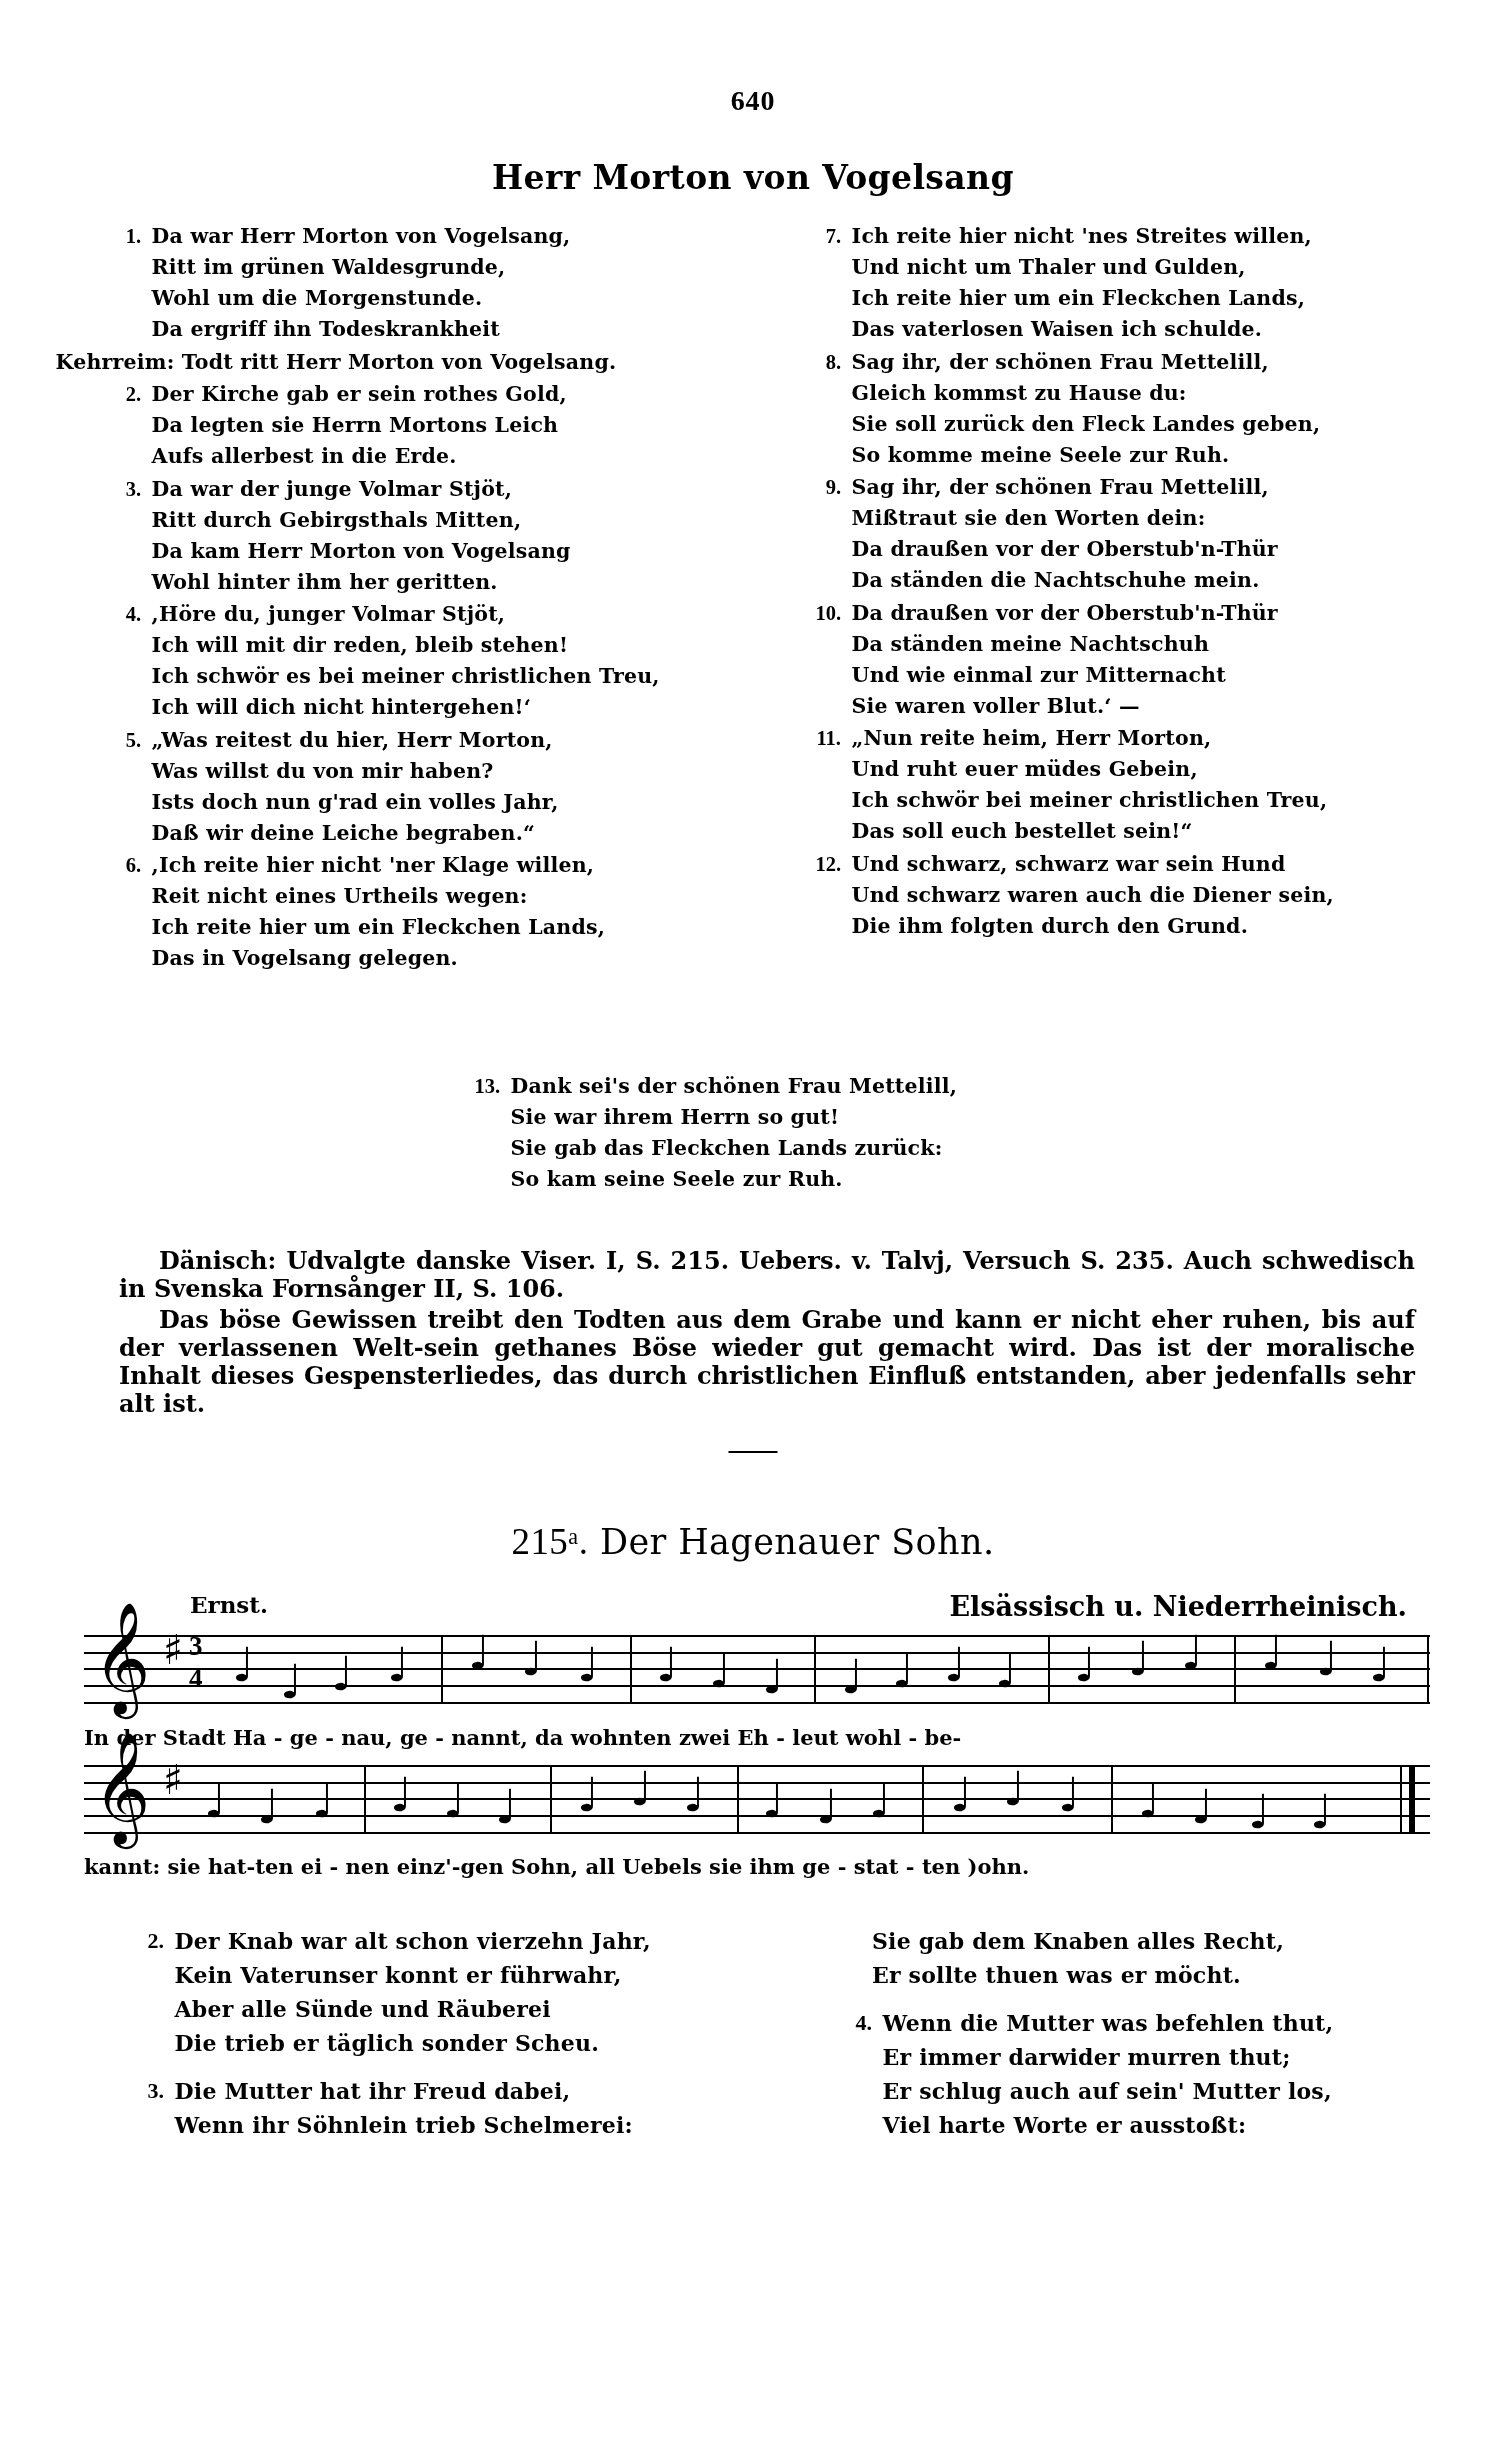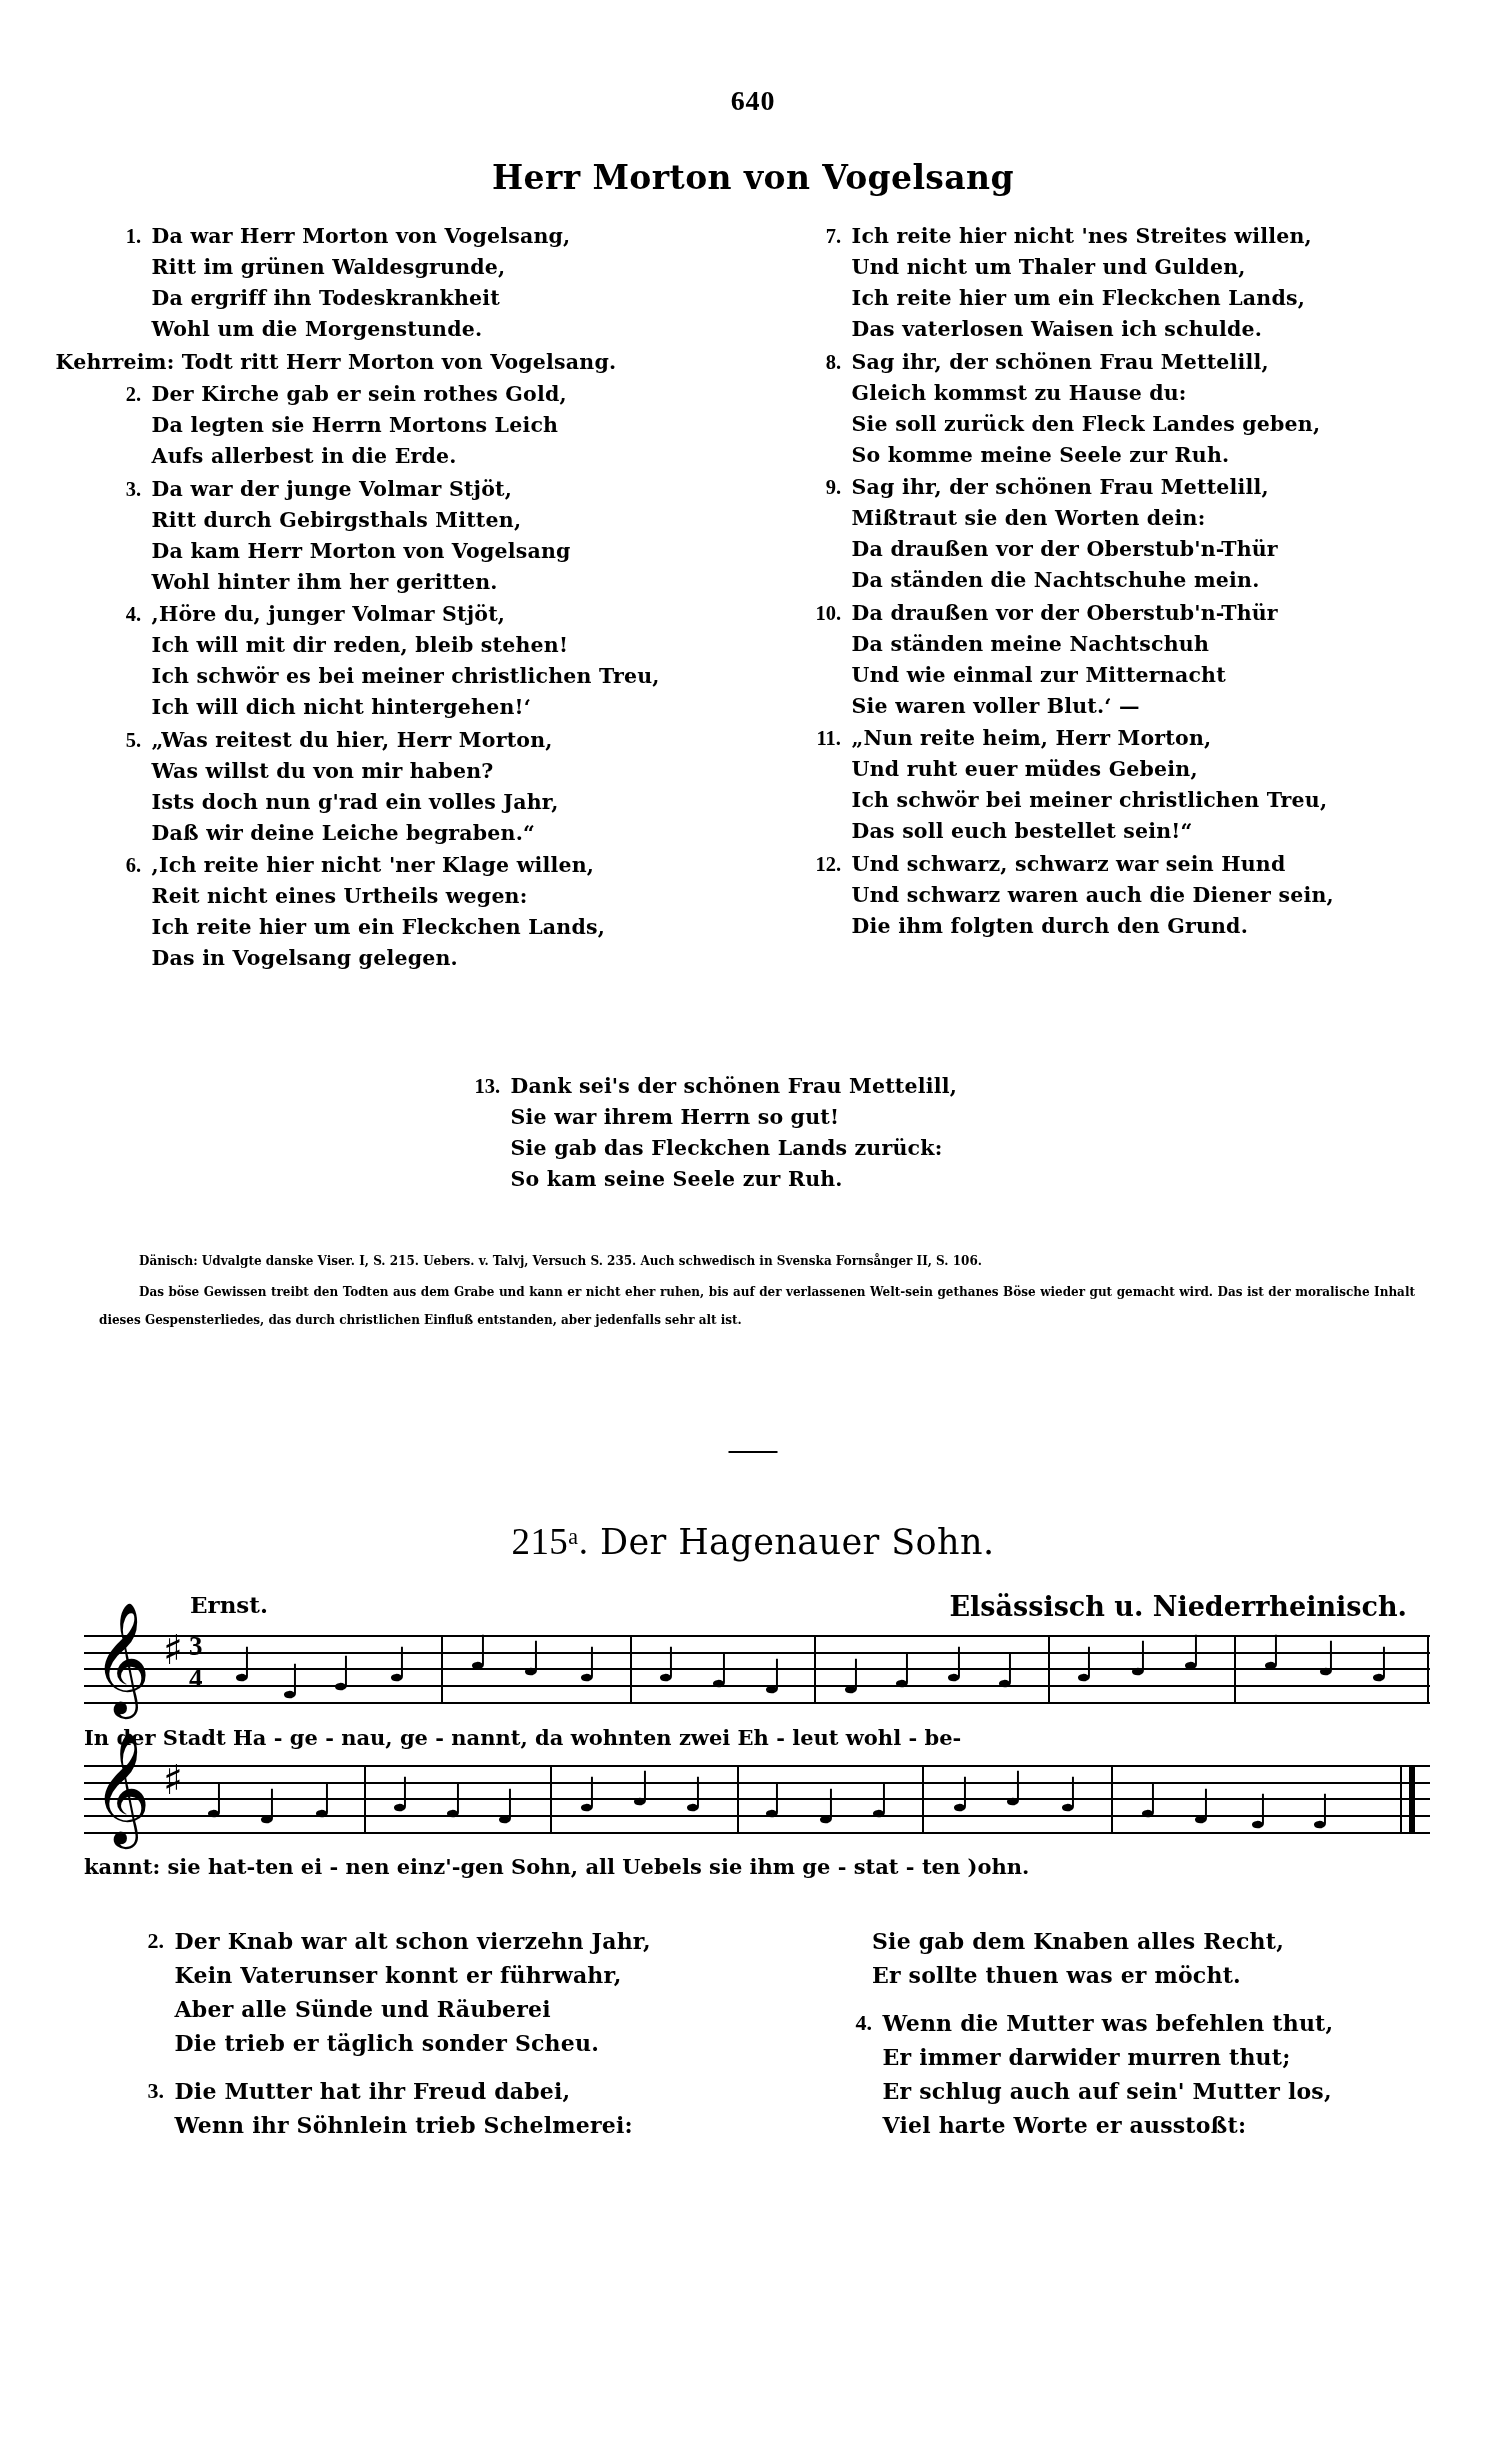--- a/index.html
+++ b/index.html
@@ -111,25 +111,26 @@
     font-family: "Liberation Serif", serif;
   }
   
   .notes {
     position: absolute;
     top: 1247px;
     left: 99px;
     width: 1316px;
   }
   .note-p {
-    font-size: 12px;
+    font-size: 24px;
     font-weight: bold;
     line-height: 28px;
     text-align: justify;
     margin-bottom: 3px;
+    margin-left: 20px;
   }
   .note-p.indent { text-indent: 40px; }
   
   .divider {
     position: absolute;
     top: 1451px;
     left: 753px;
     width: 49px;
     height: 2.3px;
     background: #000;
@@ -276,22 +277,22 @@
 
   <div class="verses">
 
     <div class="col col-left">
 
       <div class="stanza">
         <div class="num">1.</div>
         <div class="lines">
           <div class="line">Da war Herr Morton von Vogelsang,</div>
           <div class="line">Ritt im grünen Waldesgrunde,</div>
+          <div class="line">Wohl um die Morgenstunde.</div>
           <div class="line">Da ergriff ihn Todeskrankheit</div>
-          <div class="line">Wohl um die Morgenstunde.</div>
         </div>
       </div>
 
       <div class="stanza refrain">
         <div class="num"></div>
         <div class="lines">
           <div class="line">Kehrreim: Todt ritt Herr Morton von Vogelsang.</div>
         </div>
       </div>
 

